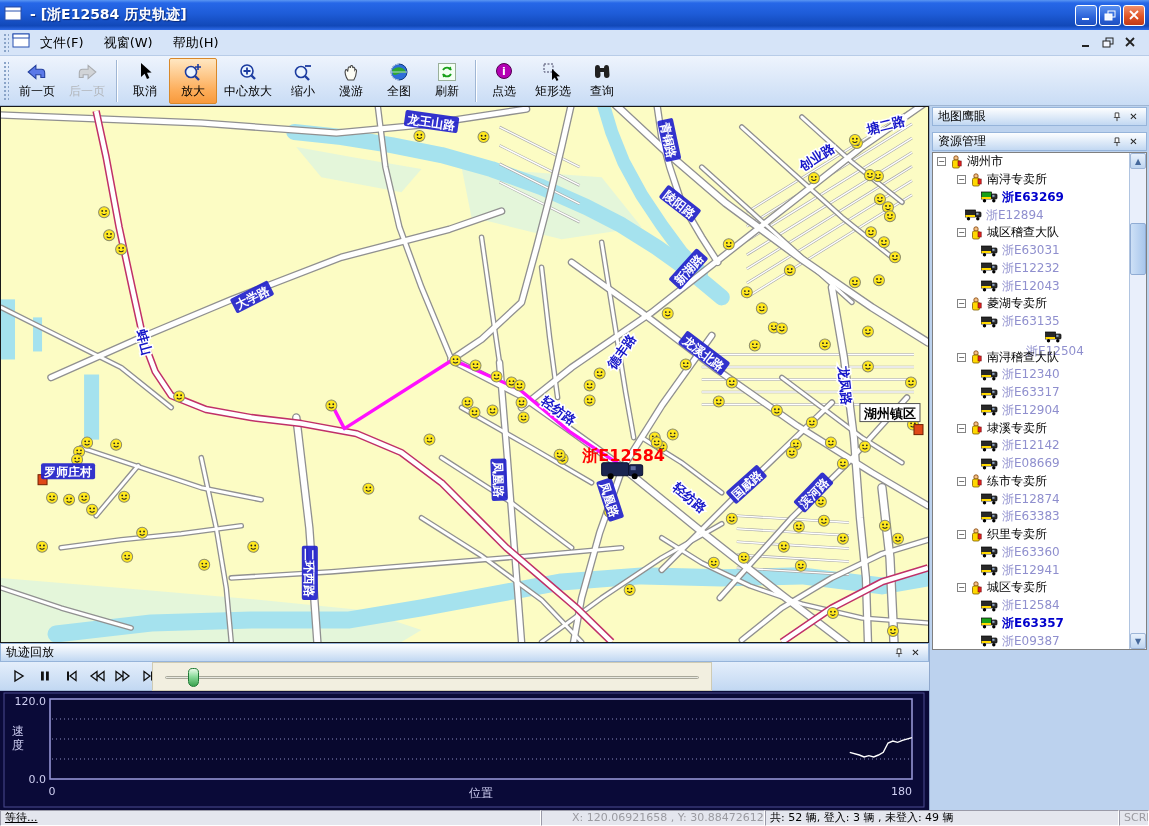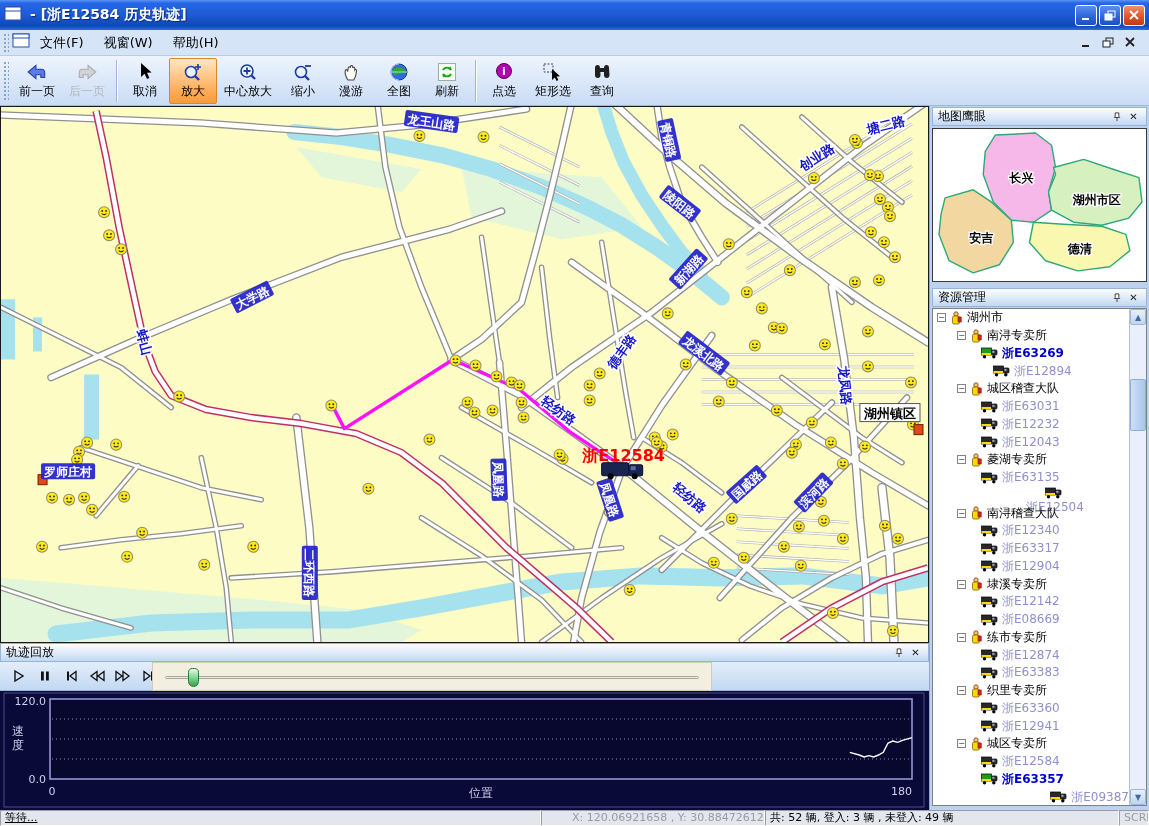--- a/index.html
+++ b/index.html
@@ -1051,33 +1051,20 @@
     <div class="panel-header">
       <span class="ph-title">地图鹰眼</span>
       <span class="ph-btn">
           <svg width="10" height="10" viewBox="0 0 11 11">
             <path d="M3.5 1 H7.5 V5 L8.5 6 H2.5 L3.5 5 Z" fill="#fff" stroke="#333"></path>
             <line x1="5.5" y1="6" x2="5.5" y2="10" stroke="#333"></line>
           </svg>
         </span>
       <span class="ph-btn">✕</span>
     </div>
-    <div id="overview-box">
-        <svg viewBox="0 0 212 150" preserveAspectRatio="none">
-          <rect x="0" y="0" width="212" height="150" fill="#FFFFFF"></rect>
-          <polygon points="62,6 102,4 118,16 122,38 115,62 118,80 100,92 78,90 60,72 50,45 52,22" fill="#F6B8E8" stroke="#30A878" stroke-width="1.4" stroke-linejoin="round"></polygon>
-          <polygon points="120,38 150,30 180,40 205,48 208,72 195,88 168,95 140,92 118,80 115,62 122,45" fill="#D6F0C0" stroke="#30A878" stroke-width="1.4" stroke-linejoin="round"></polygon>
-          <polygon points="12,68 40,60 58,72 78,90 80,112 66,134 40,142 16,130 6,104 8,84" fill="#F2D8A0" stroke="#30A878" stroke-width="1.4" stroke-linejoin="round"></polygon>
-          <polygon points="100,92 130,94 168,96 192,104 196,120 176,136 144,140 112,130 96,112" fill="#FAF8B0" stroke="#30A878" stroke-width="1.4" stroke-linejoin="round"></polygon>
-          <text x="88" y="52" text-anchor="middle" font-size="12" font-weight="bold" fill="#000" stroke="#FFFFFF" stroke-width="2.5" paint-order="stroke">长兴</text>
-          <text x="163" y="74" text-anchor="middle" font-size="12" font-weight="bold" fill="#000" stroke="#FFFFFF" stroke-width="2.5" paint-order="stroke">湖州市区</text>
-          <text x="48" y="112" text-anchor="middle" font-size="12" font-weight="bold" fill="#000" stroke="#FFFFFF" stroke-width="2.5" paint-order="stroke">安吉</text>
-          <text x="146" y="122" text-anchor="middle" font-size="12" font-weight="bold" fill="#000" stroke="#FFFFFF" stroke-width="2.5" paint-order="stroke">德清</text>
-        </svg>
-      </div>
 
     <div class="panel-header" id="resource-header">
       <span class="ph-title">资源管理</span>
       <span class="ph-btn">
           <svg width="10" height="10" viewBox="0 0 11 11">
             <path d="M3.5 1 H7.5 V5 L8.5 6 H2.5 L3.5 5 Z" fill="#fff" stroke="#333"></path>
             <line x1="5.5" y1="6" x2="5.5" y2="10" stroke="#333"></line>
           </svg>
         </span>
       <span class="ph-btn">✕</span>
@@ -1112,21 +1099,21 @@
                 <rect x="0.5" y="1" width="10" height="7" fill="#18A018" stroke="#000" stroke-width="0.7"></rect>
                 <rect x="0.5" y="6" width="10" height="2" fill="#FFD800"></rect>
                 <rect x="10.5" y="3" width="5.5" height="5" rx="1" fill="#303030" stroke="#000" stroke-width="0.7"></rect>
                 <rect x="11.3" y="3.8" width="2.2" height="2" fill="#90A8C8"></rect>
                 <circle cx="3.5" cy="9.8" r="1.7" fill="#000"></circle>
                 <circle cx="12.8" cy="9.8" r="1.7" fill="#000"></circle>
               </svg>
             </span>
             <span class="veh-on">浙E63269</span>
           </div>
-          <div class="tree-row" style="padding-left: 60px;">
+          <div class="tree-row" style="padding-left: 32px;">
             <span class="tree-icon">
               <svg width="17" height="12" viewBox="0 0 17 12">
                 <rect x="0.5" y="1" width="10" height="7" fill="#282828" stroke="#000" stroke-width="0.7"></rect>
                 <rect x="0.5" y="6" width="10" height="2" fill="#FFD800"></rect>
                 <rect x="10.5" y="3" width="5.5" height="5" rx="1" fill="#303030" stroke="#000" stroke-width="0.7"></rect>
                 <rect x="11.3" y="3.8" width="2.2" height="2" fill="#90A8C8"></rect>
                 <circle cx="3.5" cy="9.8" r="1.7" fill="#000"></circle>
                 <circle cx="12.8" cy="9.8" r="1.7" fill="#000"></circle>
               </svg>
             </span>
@@ -1410,21 +1397,21 @@
                 <rect x="0.5" y="1" width="10" height="7" fill="#18A018" stroke="#000" stroke-width="0.7"></rect>
                 <rect x="0.5" y="6" width="10" height="2" fill="#FFD800"></rect>
                 <rect x="10.5" y="3" width="5.5" height="5" rx="1" fill="#303030" stroke="#000" stroke-width="0.7"></rect>
                 <rect x="11.3" y="3.8" width="2.2" height="2" fill="#90A8C8"></rect>
                 <circle cx="3.5" cy="9.8" r="1.7" fill="#000"></circle>
                 <circle cx="12.8" cy="9.8" r="1.7" fill="#000"></circle>
               </svg>
             </span>
             <span class="veh-on">浙E63357</span>
           </div>
-          <div class="tree-row" style="padding-left: 48px; justify-content: flex-end;">
+          <div class="tree-row" style="padding-left: 48px;">
             <span class="tree-icon">
               <svg width="17" height="12" viewBox="0 0 17 12">
                 <rect x="0.5" y="1" width="10" height="7" fill="#282828" stroke="#000" stroke-width="0.7"></rect>
                 <rect x="0.5" y="6" width="10" height="2" fill="#FFD800"></rect>
                 <rect x="10.5" y="3" width="5.5" height="5" rx="1" fill="#303030" stroke="#000" stroke-width="0.7"></rect>
                 <rect x="11.3" y="3.8" width="2.2" height="2" fill="#90A8C8"></rect>
                 <circle cx="3.5" cy="9.8" r="1.7" fill="#000"></circle>
                 <circle cx="12.8" cy="9.8" r="1.7" fill="#000"></circle>
               </svg>
             </span>

